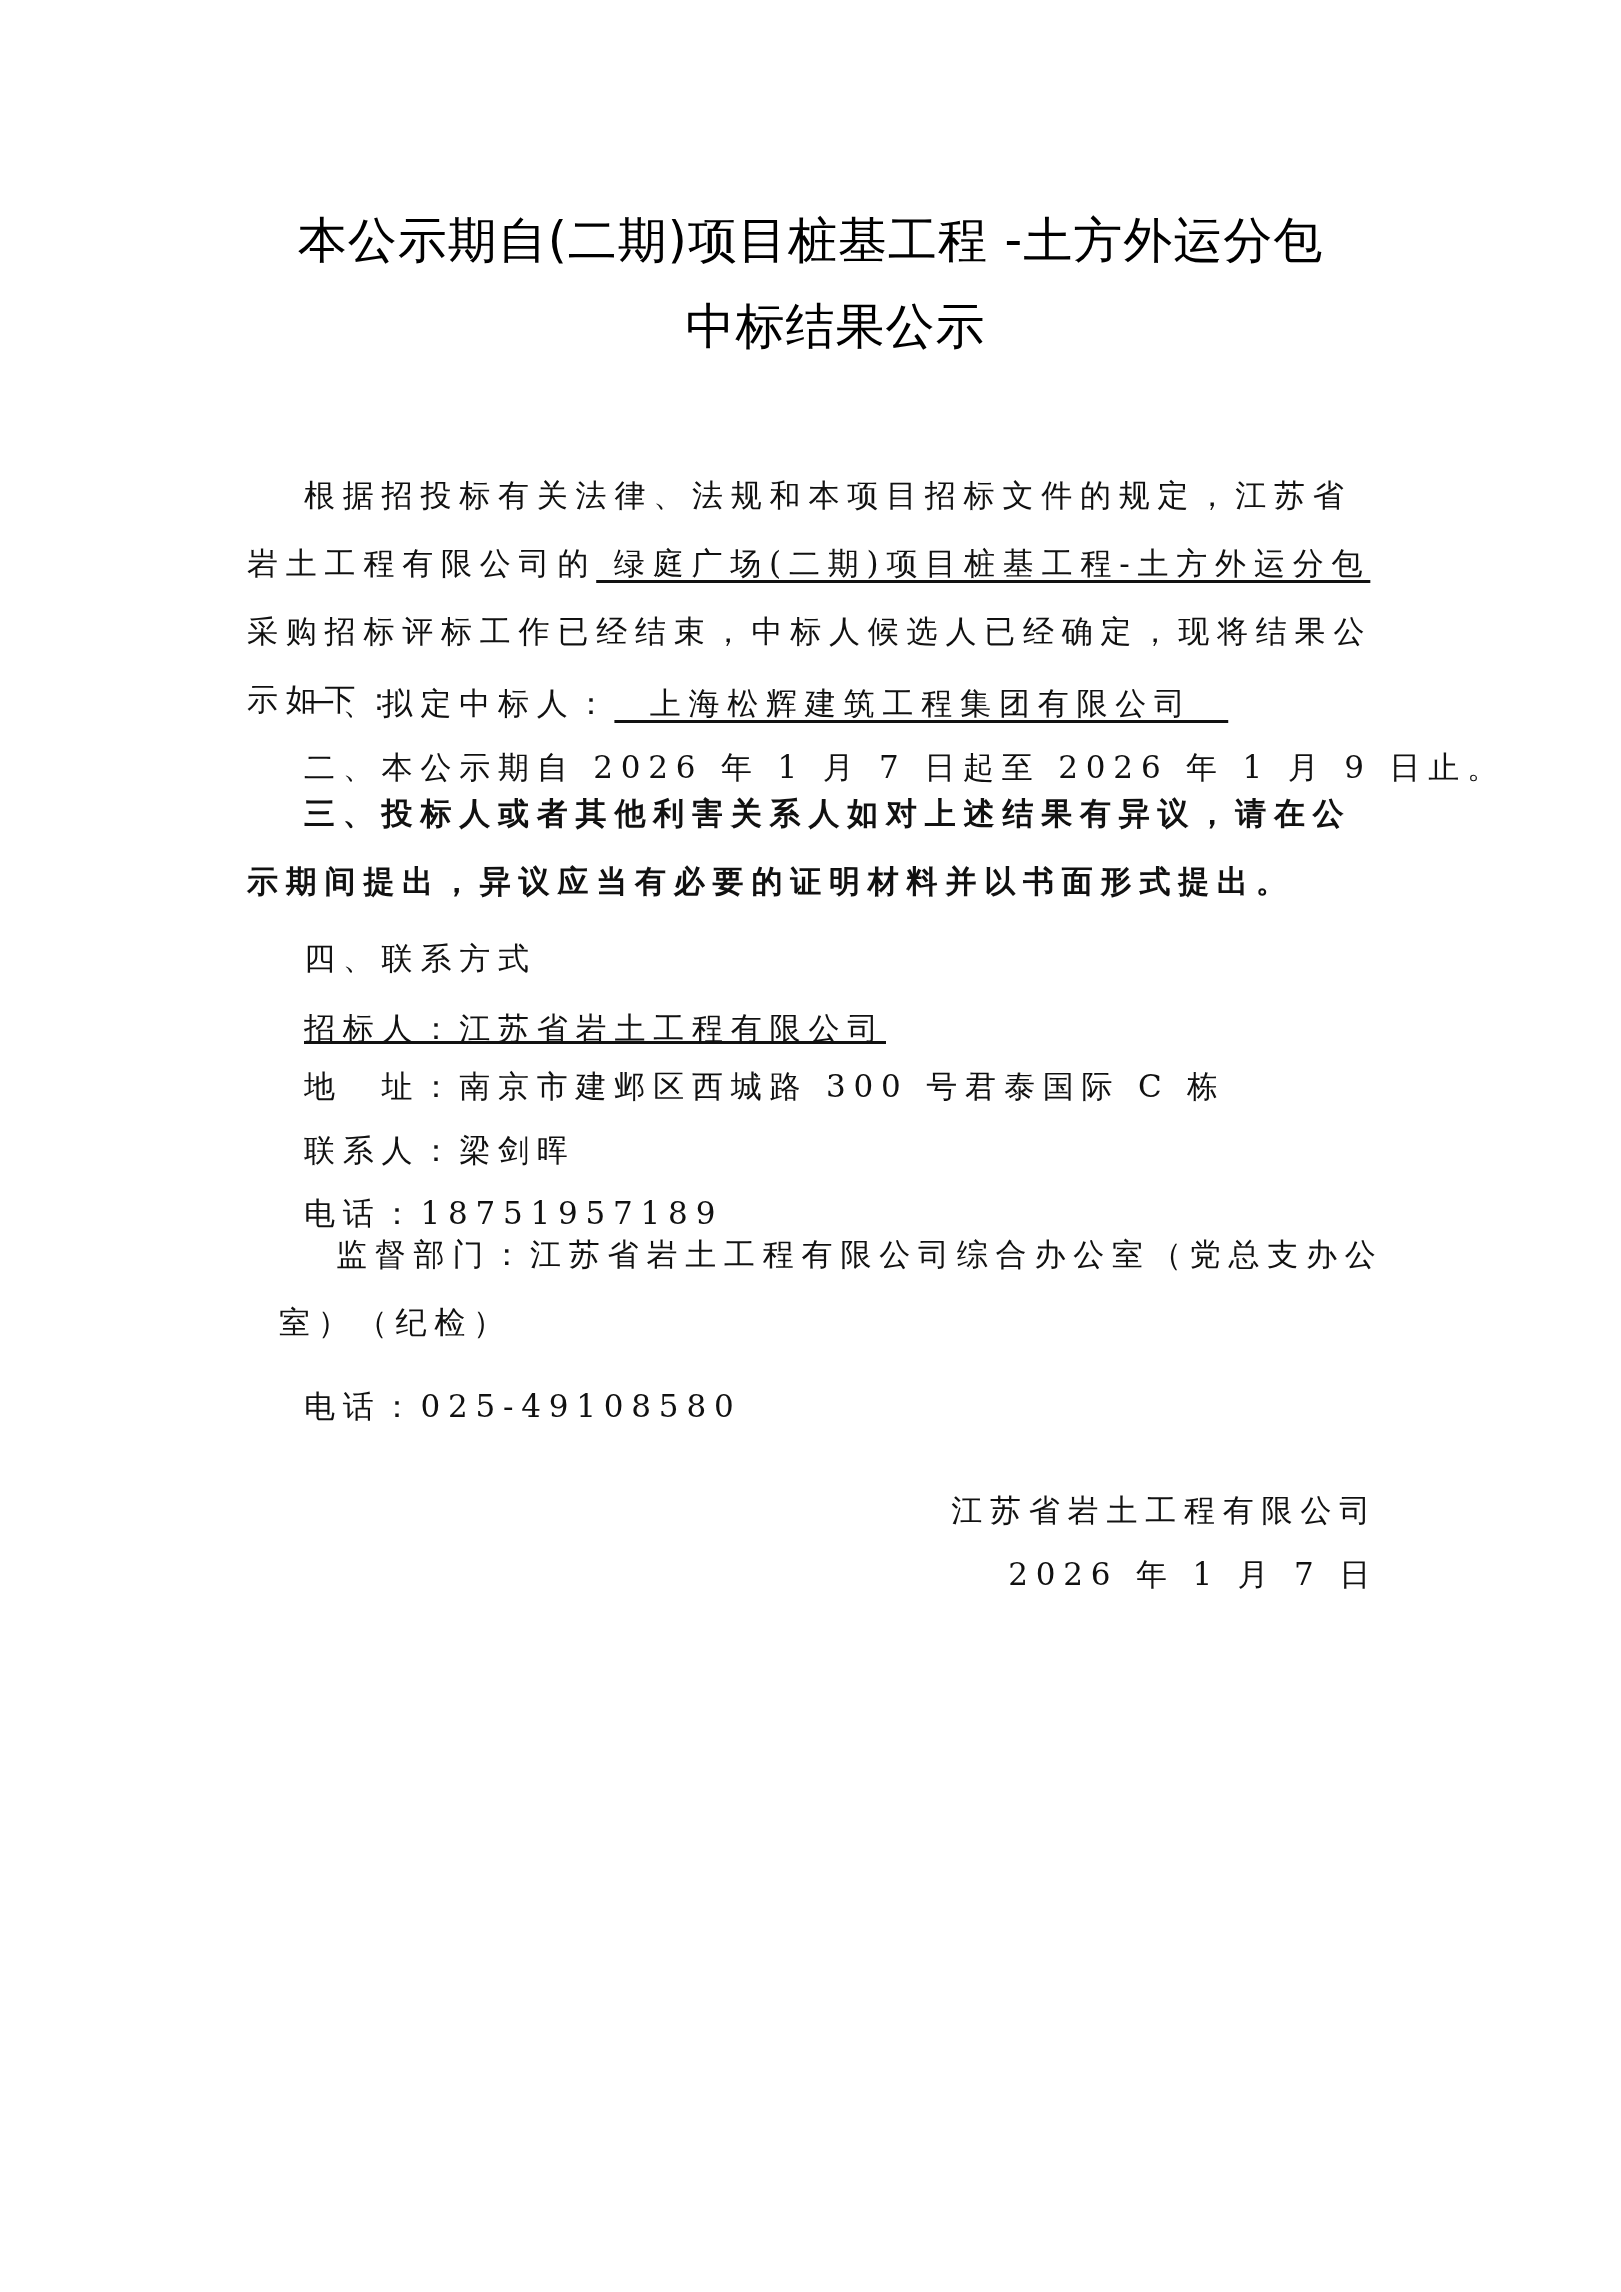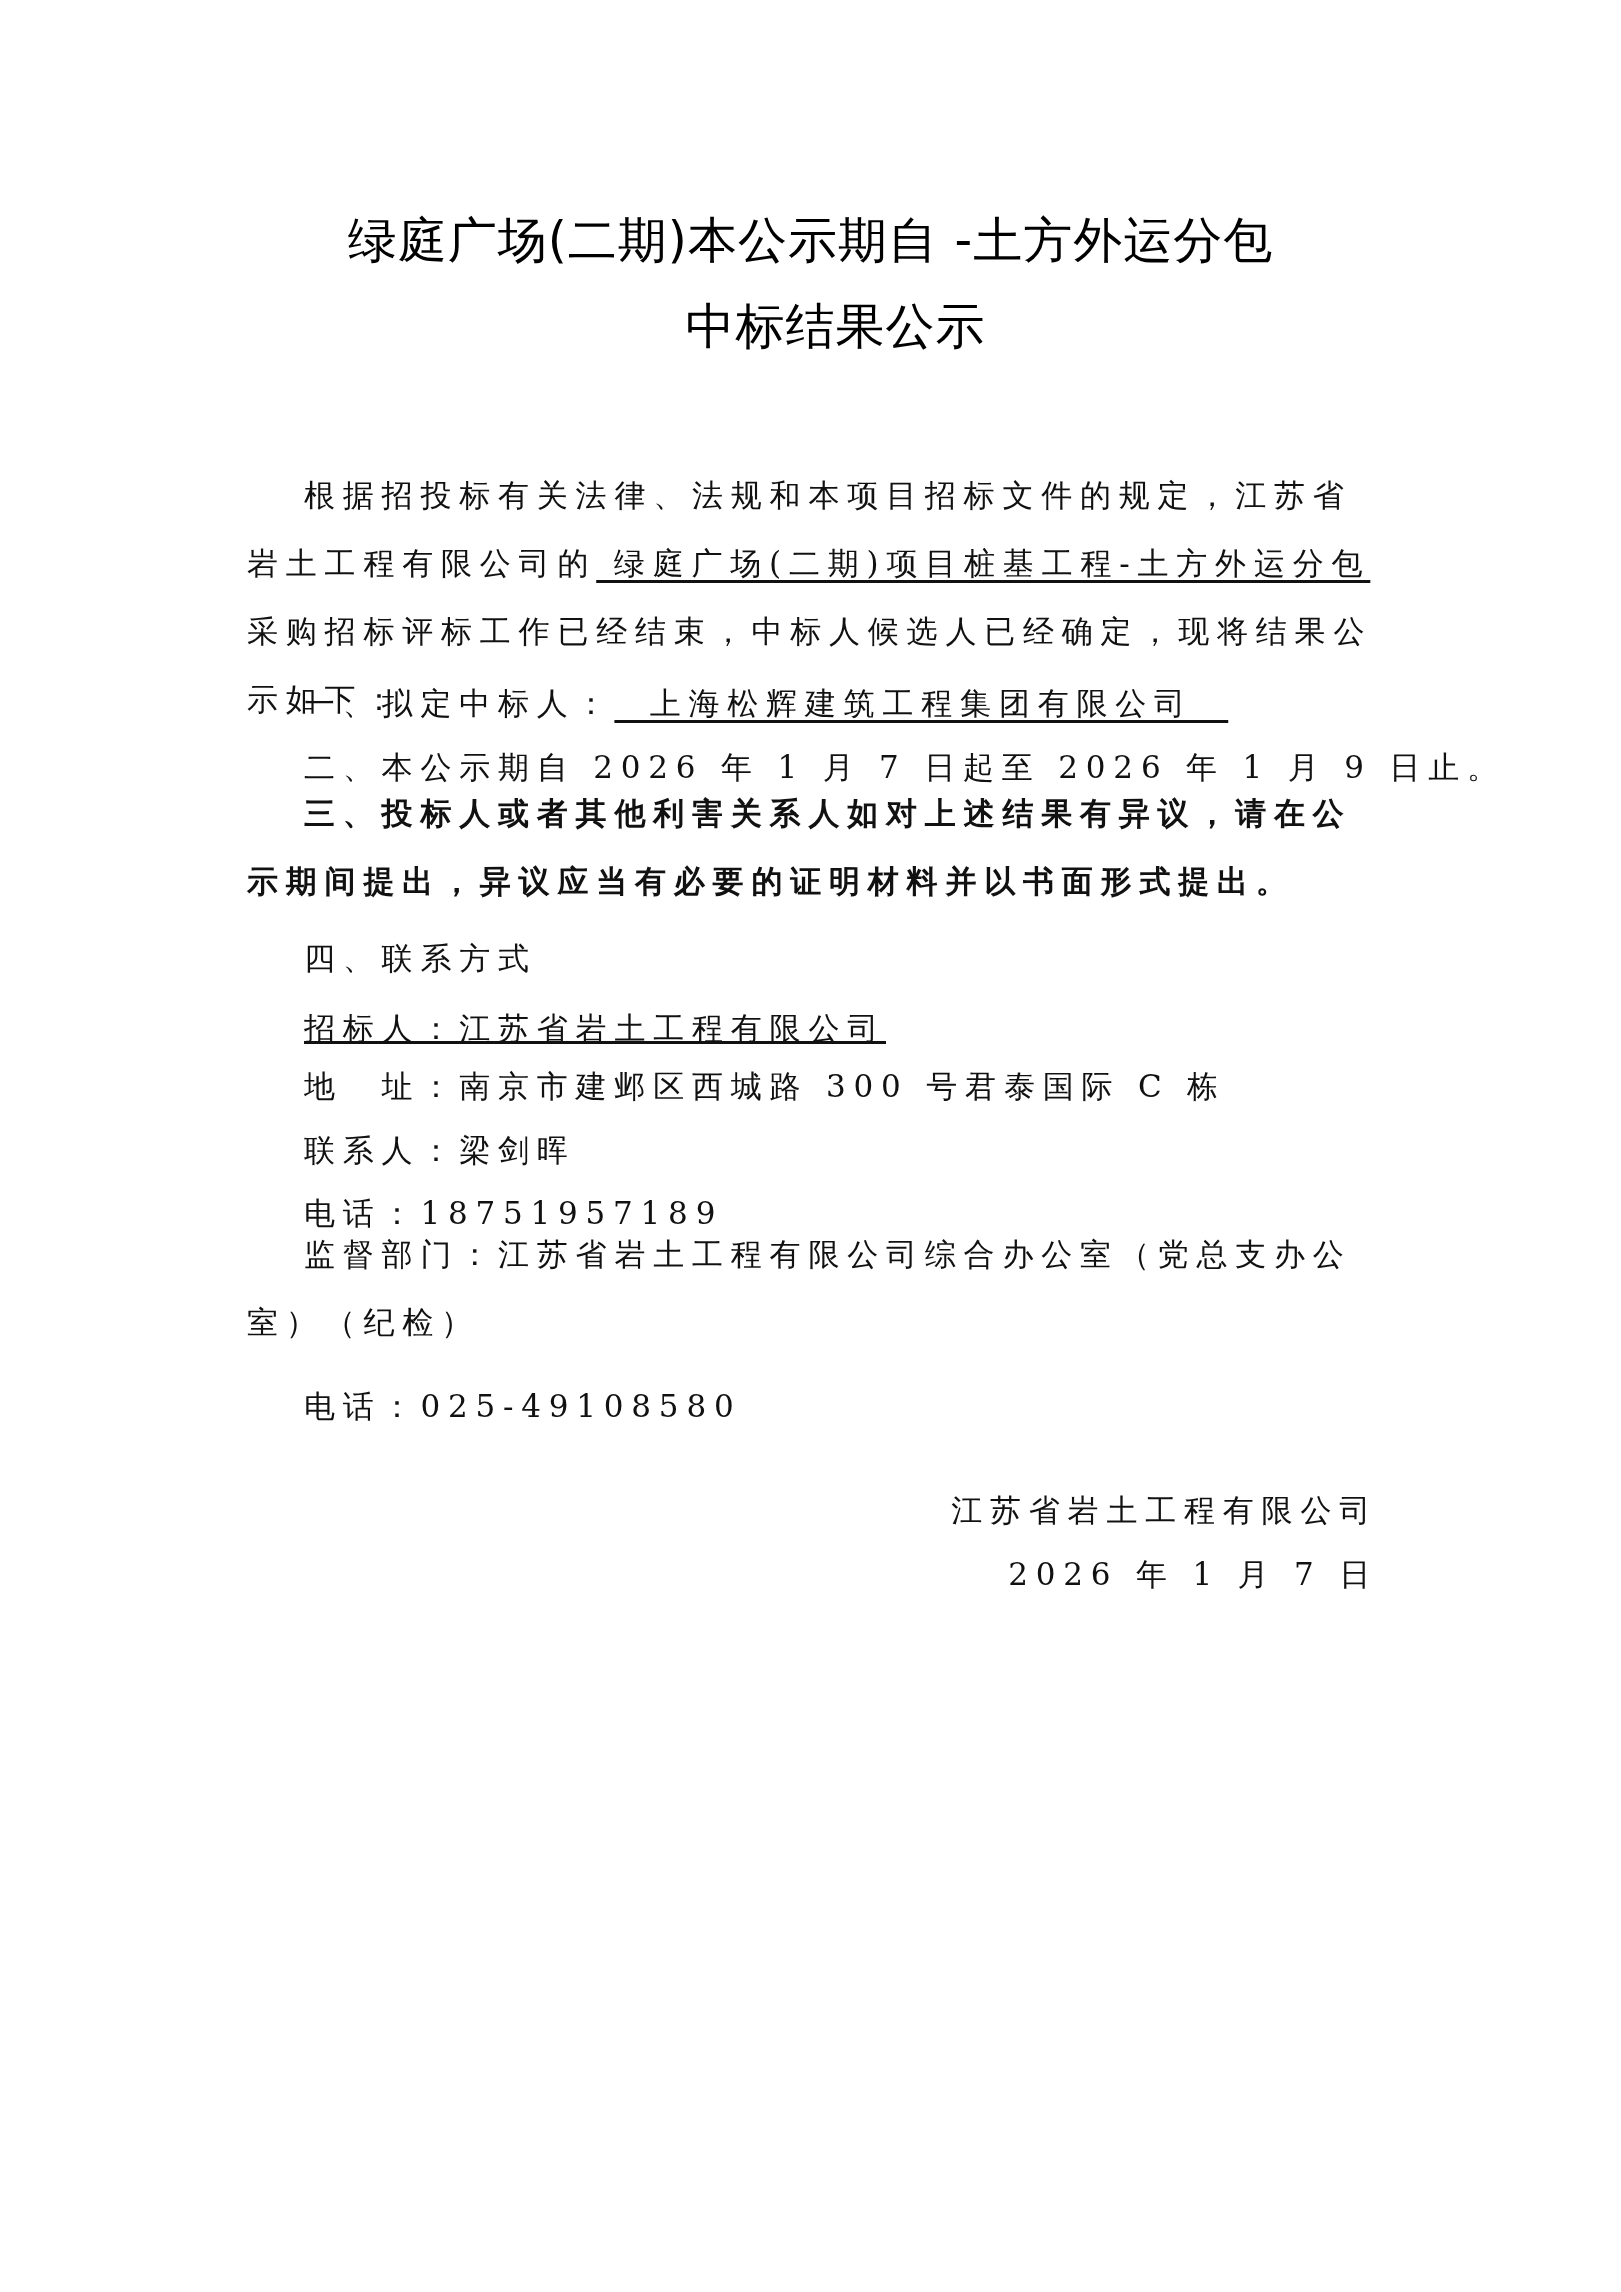--- a/index.html
+++ b/index.html
@@ -27,37 +27,37 @@
     .line .u { text-decoration: underline; text-underline-offset: 5.9px; }
     .sig {
       position: absolute; right: 243px; text-align: right;
       font-size: 31px; letter-spacing: 7.8px; white-space: nowrap; color: #111;
     }
   </style>
 </head>
 <body>
 
 <div>
-  <div class="title t1">绿庭广场(二期)本公示期自 -土方外运分包</div>
+  <div class="title t1">本公示期自(二期)项目桩基工程 -土方外运分包</div>
   <div class="title t2">中标结果公示</div>
 
   <div class="para" style="top:461px; text-indent:57px;"><span>根据招投标有关法律、法规和本项目招标文件的规定，江苏省岩土工程有限公司的</span><span class="u"> 绿庭广场(二期)项目桩基工程-土方外运分包</span><span>采购招标评标工作已经结束，中标人候选人已经确定，现将结果公示如下：</span></div>
 
   <div class="line" style="top:659px;"><span>一、拟定中标人：</span><span class="u" style="white-space:pre;">  上海松辉建筑工程集团有限公司  </span></div>
 
   <div class="line" style="top:723px;">二、本公示期自 2026 年 1 月 7 日起至 2026 年 1 月 9 日止。</div>
 
   <div class="para" style="top:779px; text-indent:57px;font-weight:bold;">三、投标人或者其他利害关系人如对上述结果有异议，请在公示期间提出，异议应当有必要的证明材料并以书面形式提出。</div>
 
   <div class="line" style="top:914px;">四、联系方式</div>
   <div class="line" style="top:984px;text-decoration:underline;">招标人：江苏省岩土工程有限公司</div>
   <div class="line" style="top:1042px;">地　址：南京市建邺区西城路 300 号君泰国际 C 栋</div>
   <div class="line" style="top:1106px;">联系人：梁剑晖</div>
   <div class="line" style="top:1169px;">电话：18751957189</div>
 
-  <div class="para" style="top:1220px; text-indent:57px;">监督部门：江苏省岩土工程有限公司综合办公室（党总支办公室）（纪检）</div>
+  <div class="para" style="top:1220px; text-indent:57px;margin-left:32px;">监督部门：江苏省岩土工程有限公司综合办公室（党总支办公室）（纪检）</div>
 
   <div class="line" style="top:1362px;">电话：025-49108580</div>
 
   <div class="sig" style="top:1490px;">江苏省岩土工程有限公司</div>
   <div class="sig" style="top:1554px;">2026 年 1 月 7 日</div>
 </div>
 
 
 </body></html>

